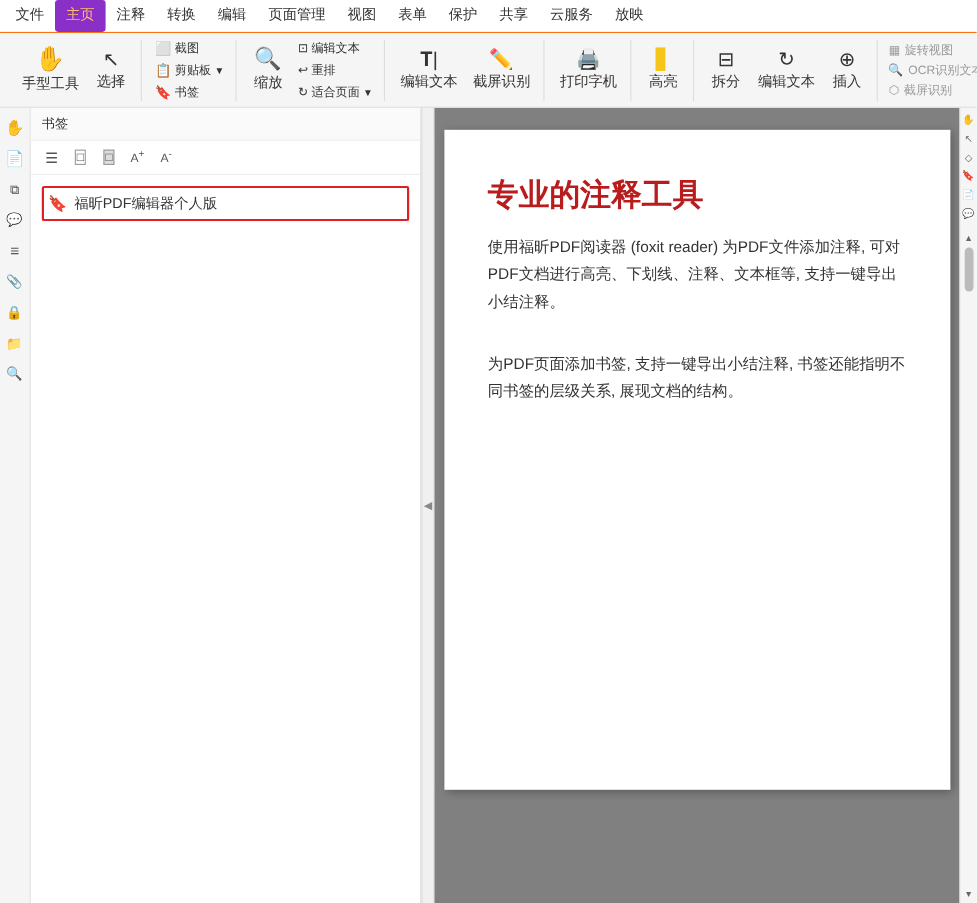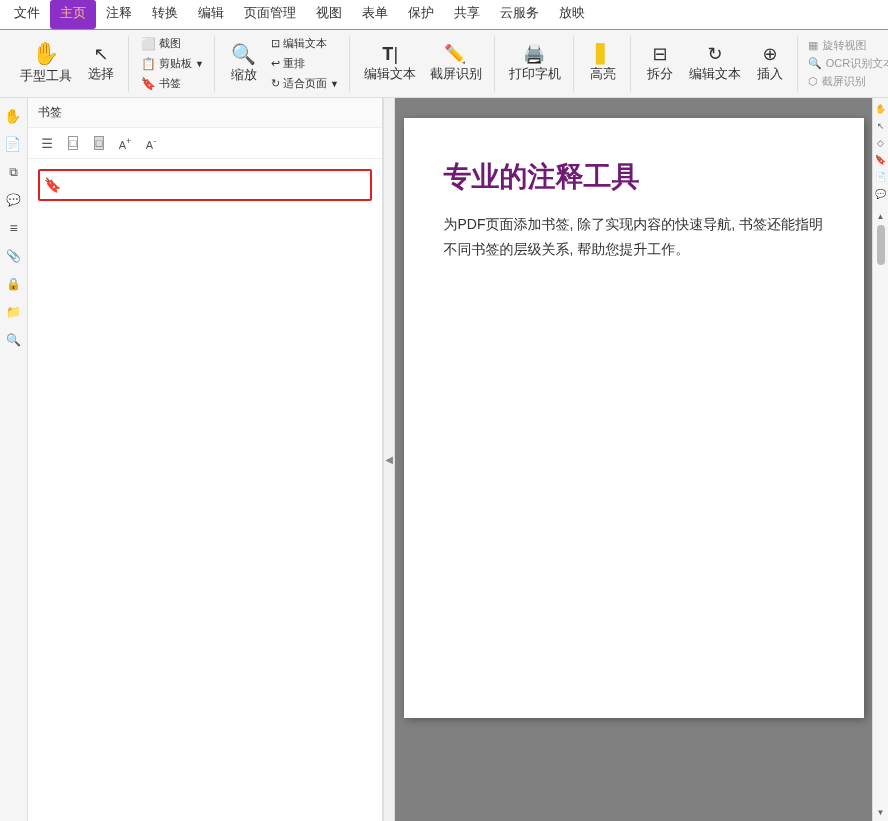--- a/index.html
+++ b/index.html
@@ -233,21 +233,21 @@
       background: #fff;
       margin: 20px auto;
       width: 460px;
       min-height: 600px;
       padding: 40px 40px;
       box-shadow: 2px 2px 8px rgba(0,0,0,0.3);
     }
     .pdf-section-title {
       font-size: 28px;
       font-weight: bold;
-      color: #701a75;
+      color: #b91c1c;
       margin-bottom: 16px;
     }
     .pdf-subtitle {
       font-size: 18px;
       font-weight: bold;
       color: #333;
       margin-bottom: 12px;
     }
     .pdf-body {
       font-size: 14px;
@@ -437,33 +437,35 @@
         <div class="panel-toolbar-btn">
           <span style="font-size:11px;">A<sup>+</sup></span>
         </div>
         <div class="panel-toolbar-btn">
           <span style="font-size:11px;">A<sup>-</sup></span>
         </div>
       </div>
       <div class="panel-content">
         <div class="bookmark-item">
           <span class="bookmark-icon">🔖</span>
+          <input class="bookmark-input" type="text" value="福昕PDF编辑器个人版" style="">
         </div>
       </div>
     </div>
 
     <div class="collapse-handle">
       <span>◀</span>
     </div>
 
     <div class="pdf-area">
       <div class="pdf-page">
         <div class="pdf-section-title">专业的注释工具</div>
-
-        <div class="pdf-body">为PDF页面添加书签, 除了实现内容的快速导航, 书签还能指明不同书签的层级关系, 帮助您提升工作。</div>
+        <div class="pdf-body">使用福昕PDF阅读器 (foxit reader) 为PDF文件添加注释, 可对PDF文档进行高亮、下划线、注释、文本框等, 支持一键导出小结注释。</div>
+
+        <div class="pdf-body">为PDF页面添加书签, 支持一键导出小结注释, 书签还能指明不同书签的层级关系, 展现文档的结构。</div>
       </div>
     </div>
 
     <div class="right-mini-sidebar">
       <div class="right-mini-icon">✋</div>
       <div class="right-mini-icon">↖</div>
       <div class="right-mini-icon">◇</div>
       <div class="right-mini-icon" style="color:#e67e22;">🔖</div>
       <div class="right-mini-icon">📄</div>
       <div class="right-mini-icon">💬</div>

